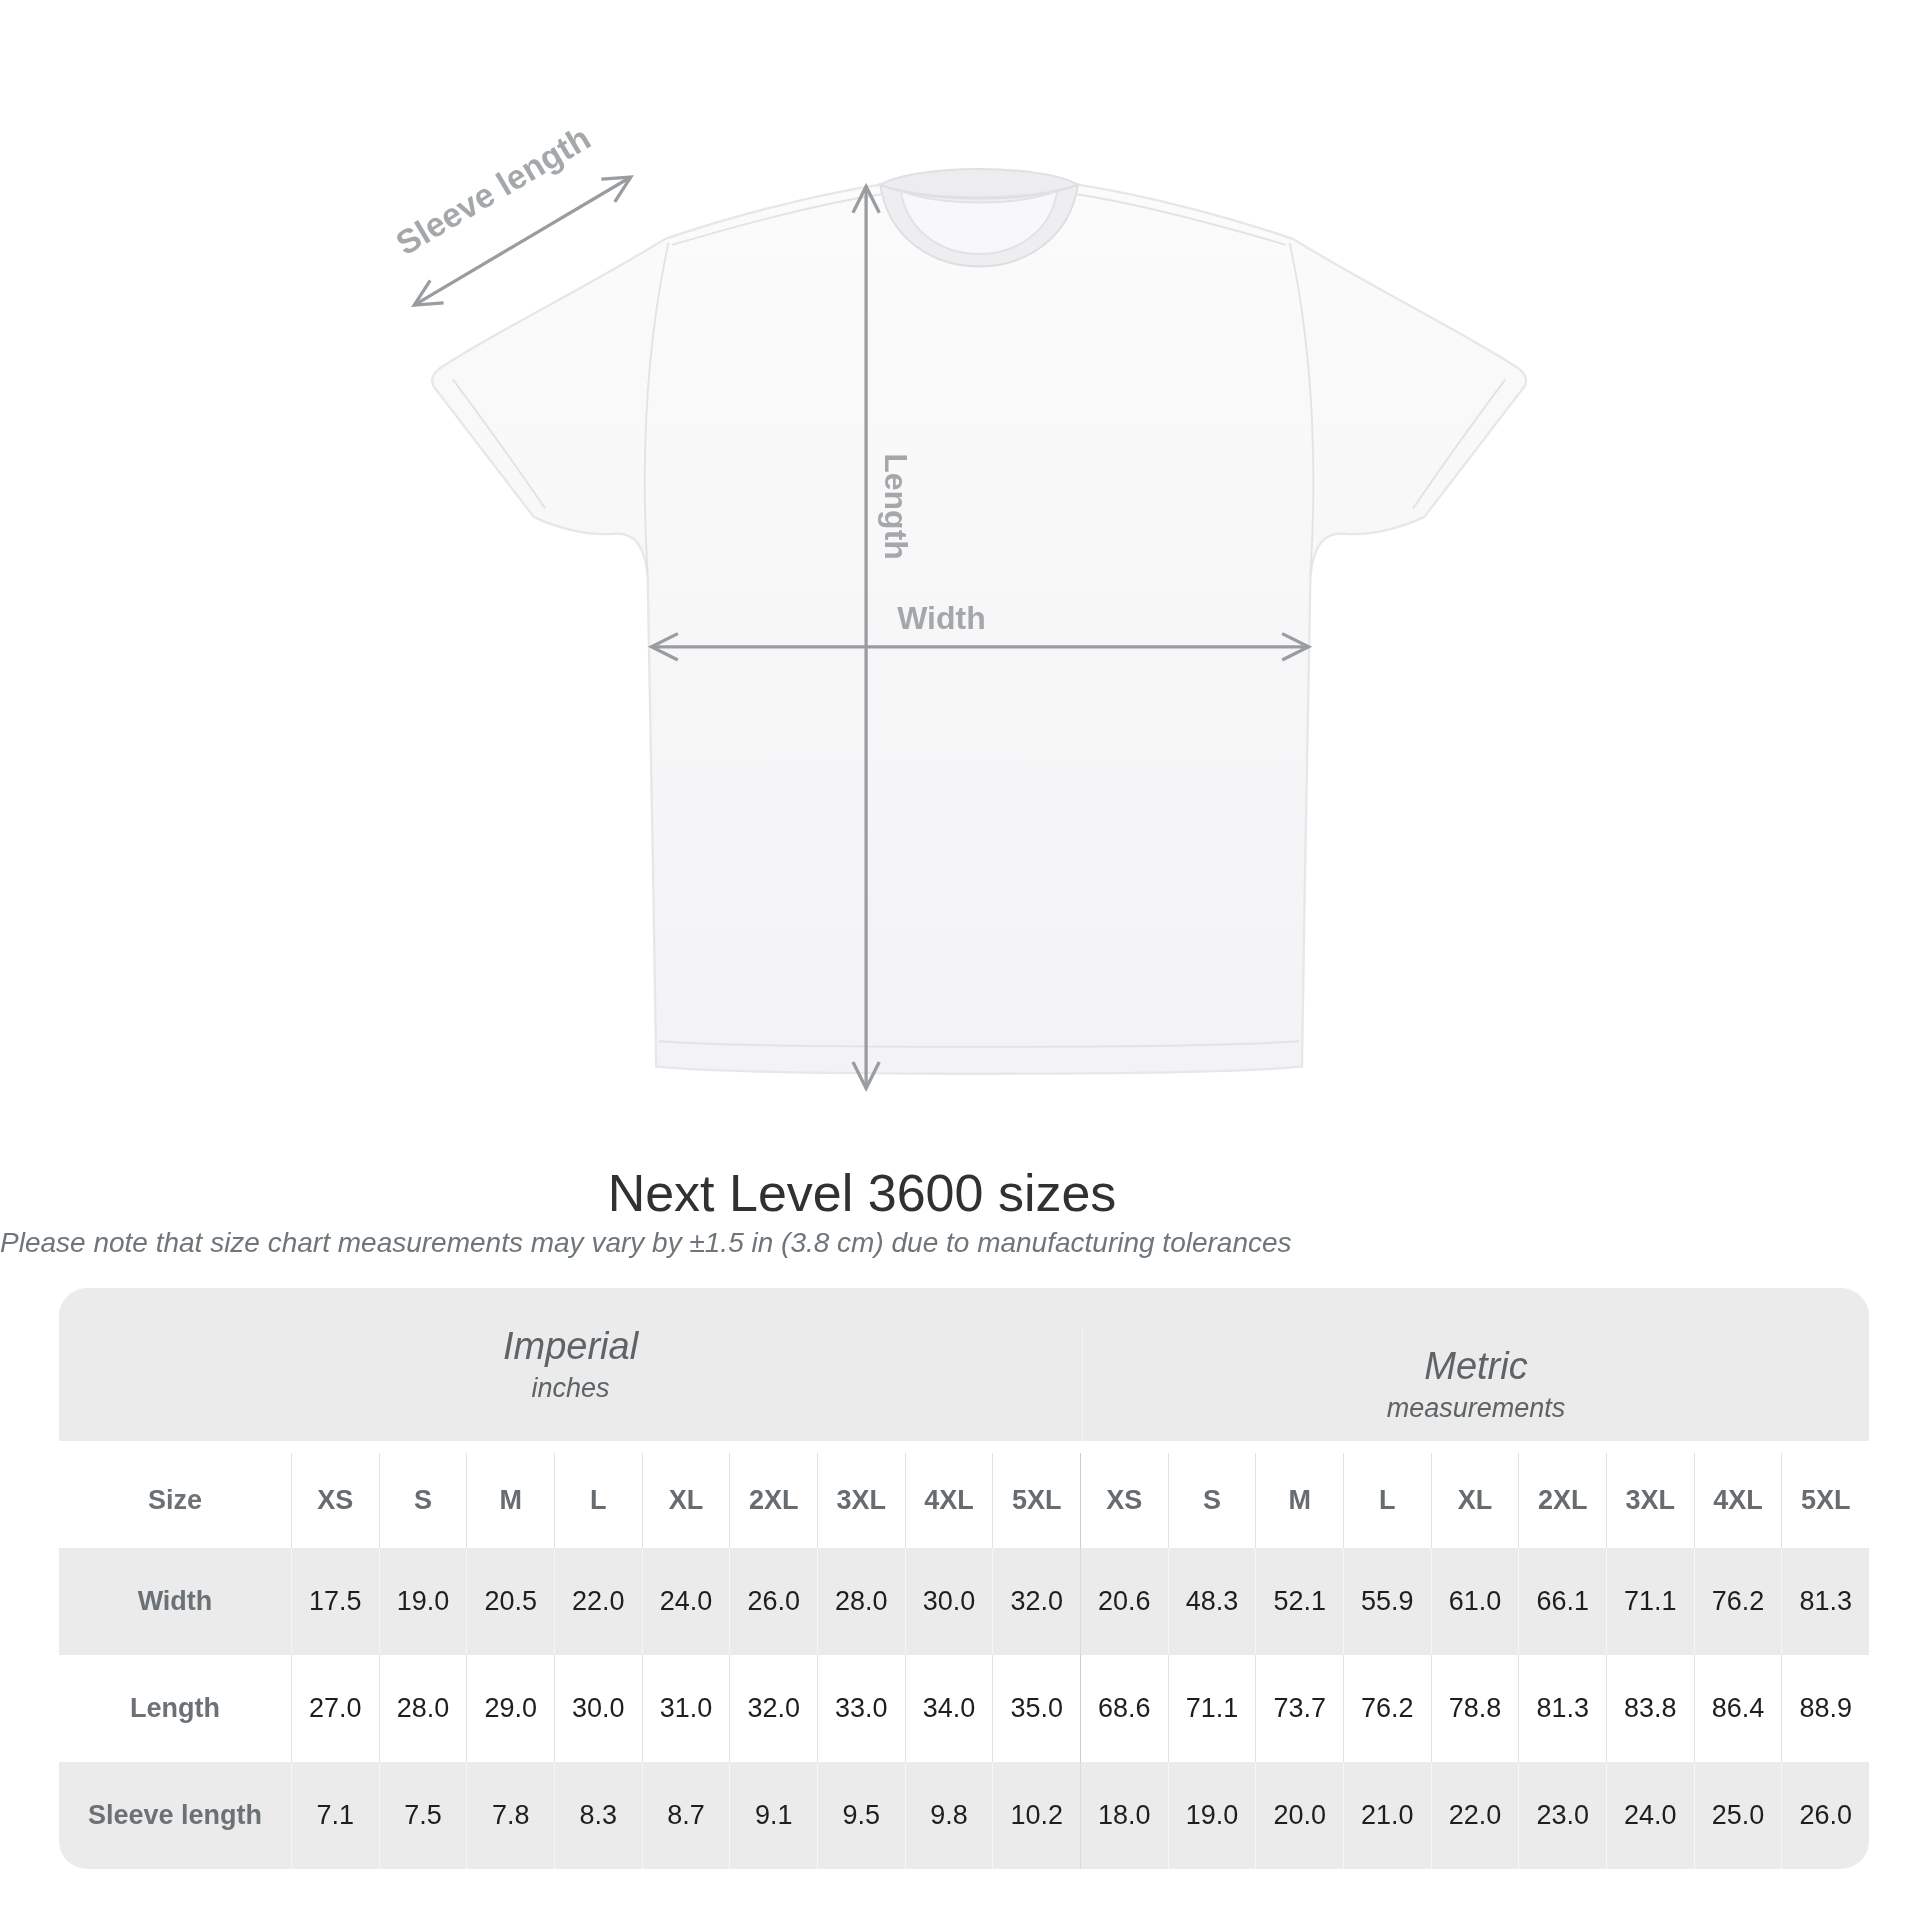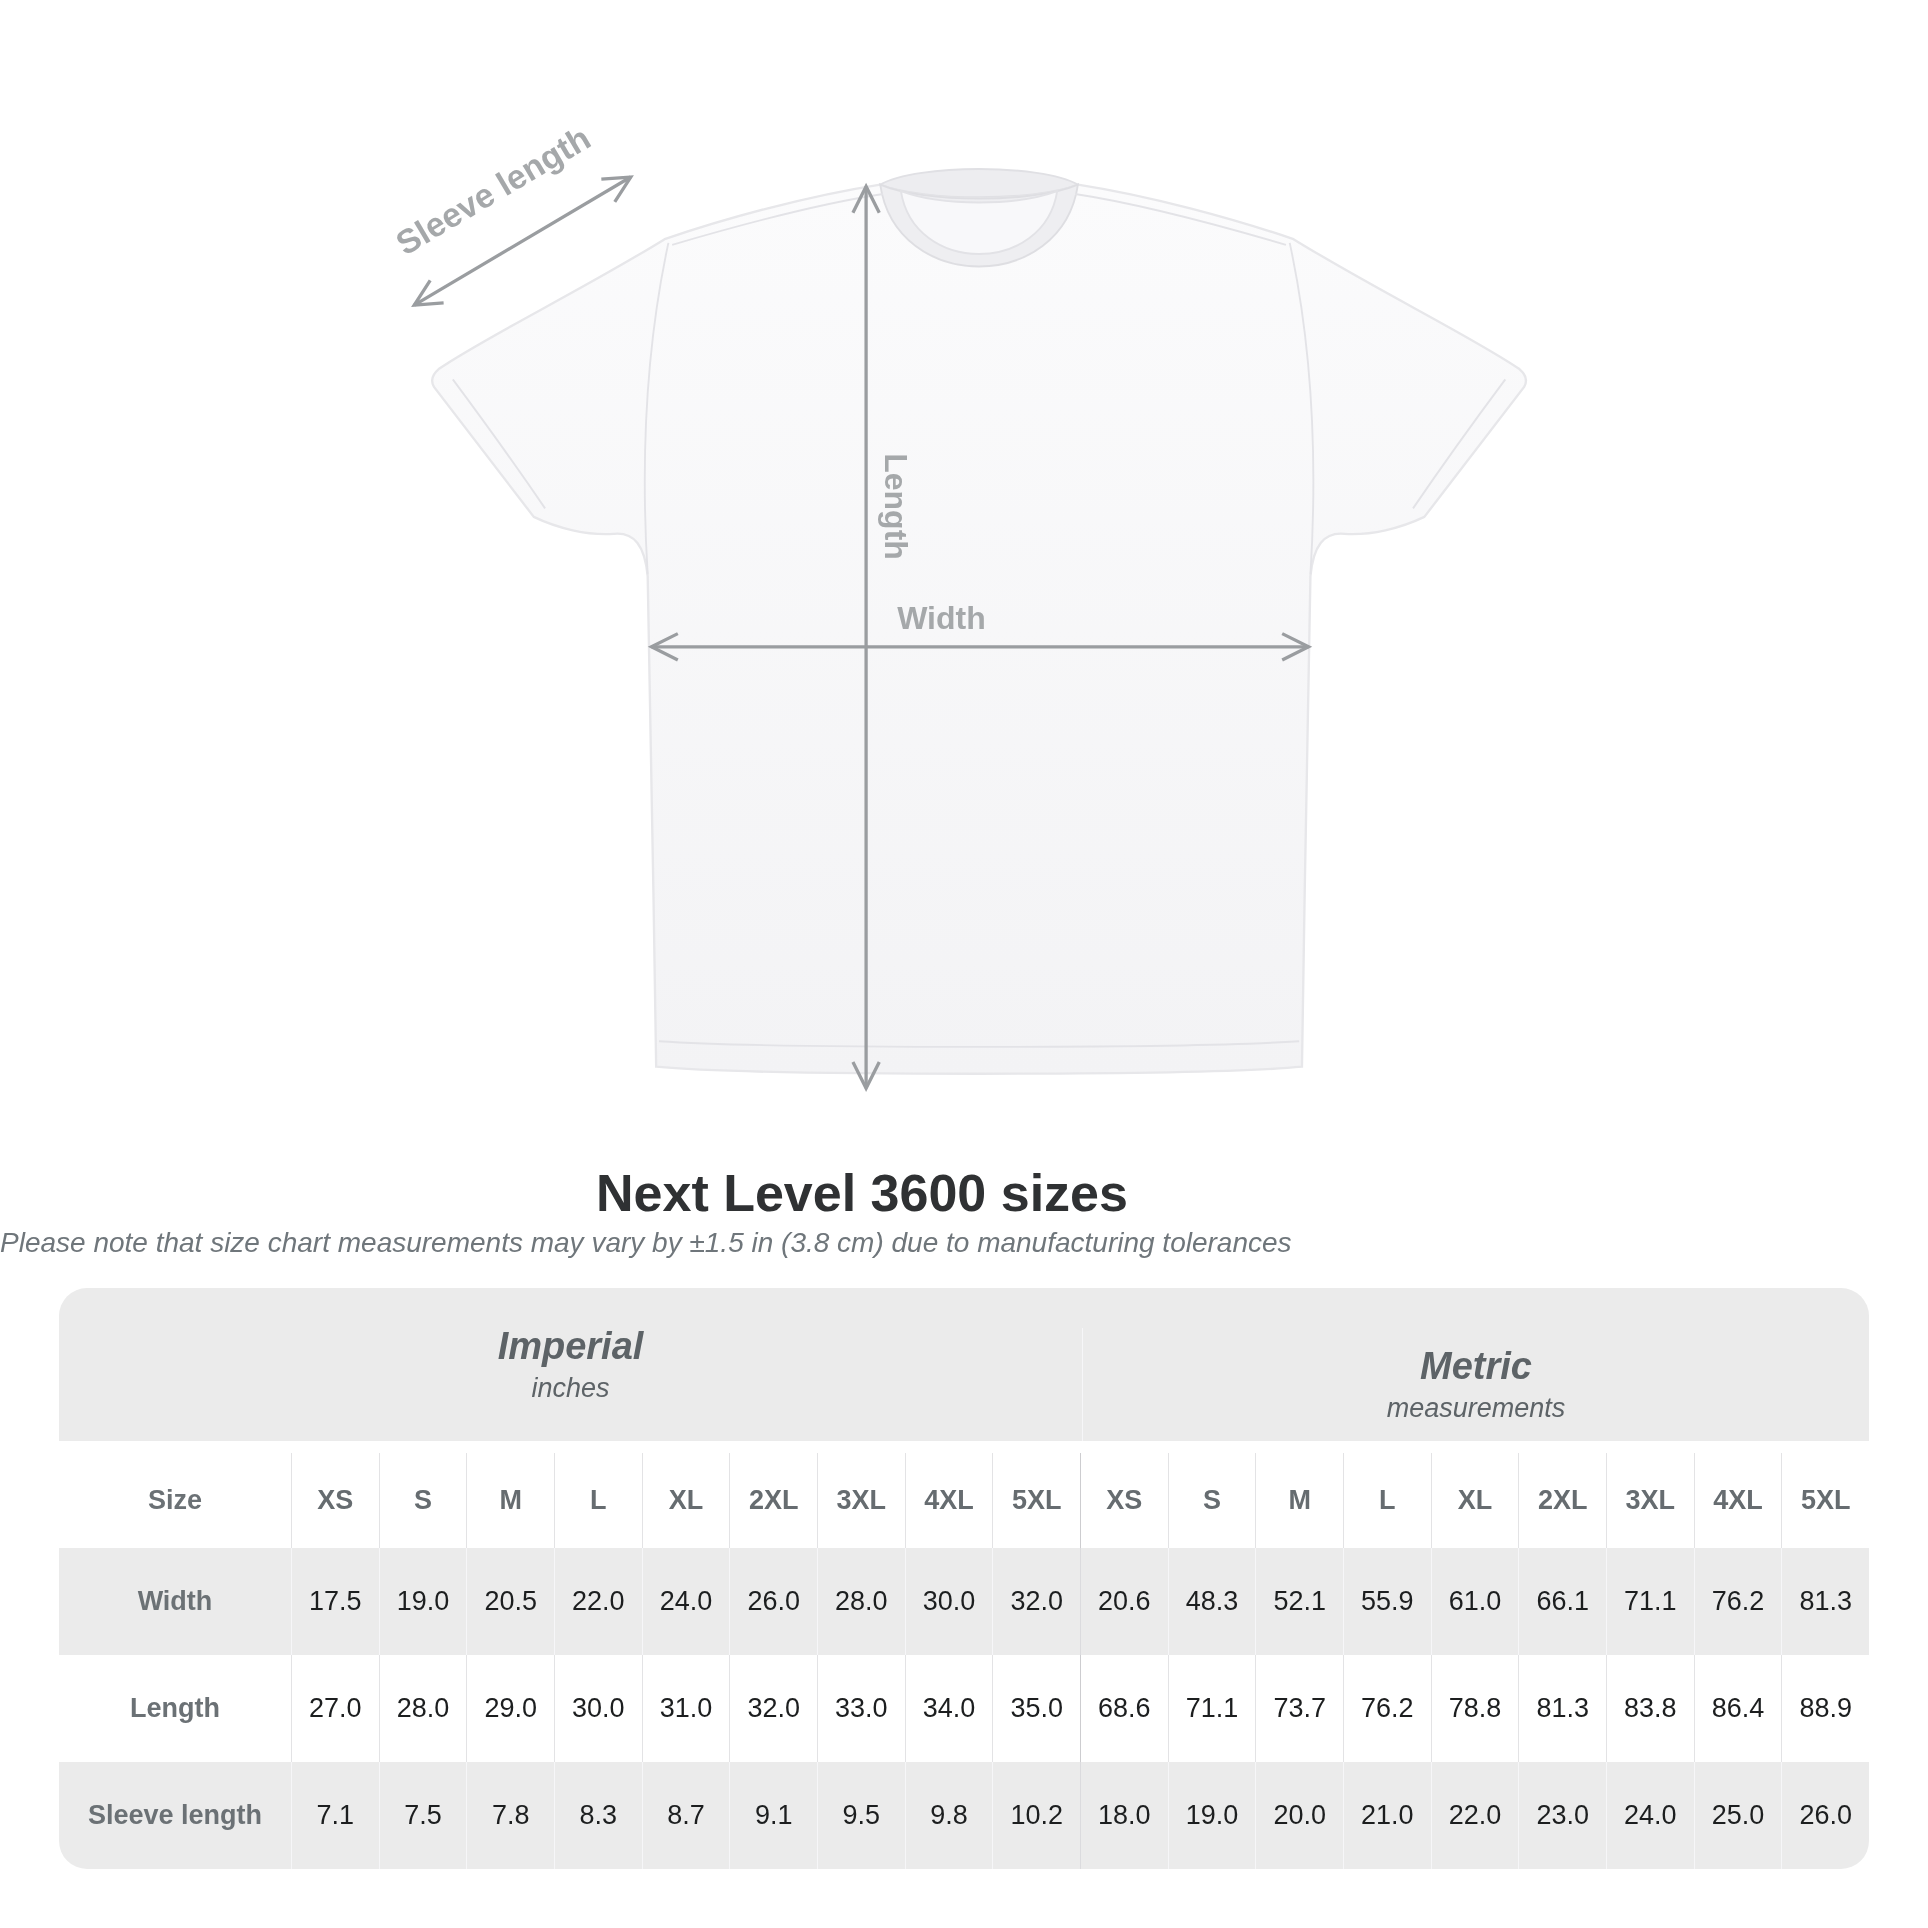--- a/index.html
+++ b/index.html
@@ -5,35 +5,35 @@
   html,body{margin:0;padding:0;background:#ffffff;}
   .stage{
     position:relative;width:1928px;height:1928px;background:#ffffff;overflow:hidden;
     font-family:"Liberation Sans","DejaVu Sans",sans-serif;
   }
   
   .hero{position:absolute;left:0;top:0;width:1928px;height:1158px;}
   
   .title{
     position:absolute;left:0;top:1166px;width:1724px;text-align:center;
-    font-size:52px;line-height:55px;font-weight:700;color:#2f3133;
+    font-size:52px;line-height:55px;font-weight:400;color:#2f3133;
   }
   .subtitle{
     position:absolute;left:0;top:1224px;width:1928px;text-align:left;
     font-size:28px;line-height:38px;font-style:italic;color:#6f767b;
   }
   
   .size-table{
     position:absolute;left:59px;top:1288px;width:1810px;height:581px;
     border-radius:28px;overflow:hidden;background:#ffffff;
   }
   .unit-row{display:grid;grid-template-columns:1023px 787px;height:153px;background:#ebebeb;}
   .unit-cell{display:flex;flex-direction:column;align-items:center;justify-content:center;gap:5.6px;}
   .unit-cell.metric{border-left:1.9px solid #f6f6f8;margin-top:40px;}
-  .unit-title{font-size:38px;font-weight:700;font-style:italic;color:#5d6367;}
+  .unit-title{font-size:38px;font-weight:400;font-style:italic;color:#5d6367;}
   .unit-sub{font-size:27px;font-style:italic;color:#5d6367;}
   .grid{
     display:grid;height:428px;
     grid-template-columns:232px repeat(18,1fr);
     grid-template-rows:repeat(4,1fr);
   }
   .cell{display:flex;align-items:center;justify-content:center;font-size:27px;color:#1c1e1f;}
   .row-hdr{background:#ffffff;font-weight:700;color:#666c70;margin-top:12px;}
   .row-white{background:#ffffff;}
   .row-shade{background:#ebebeb;}

